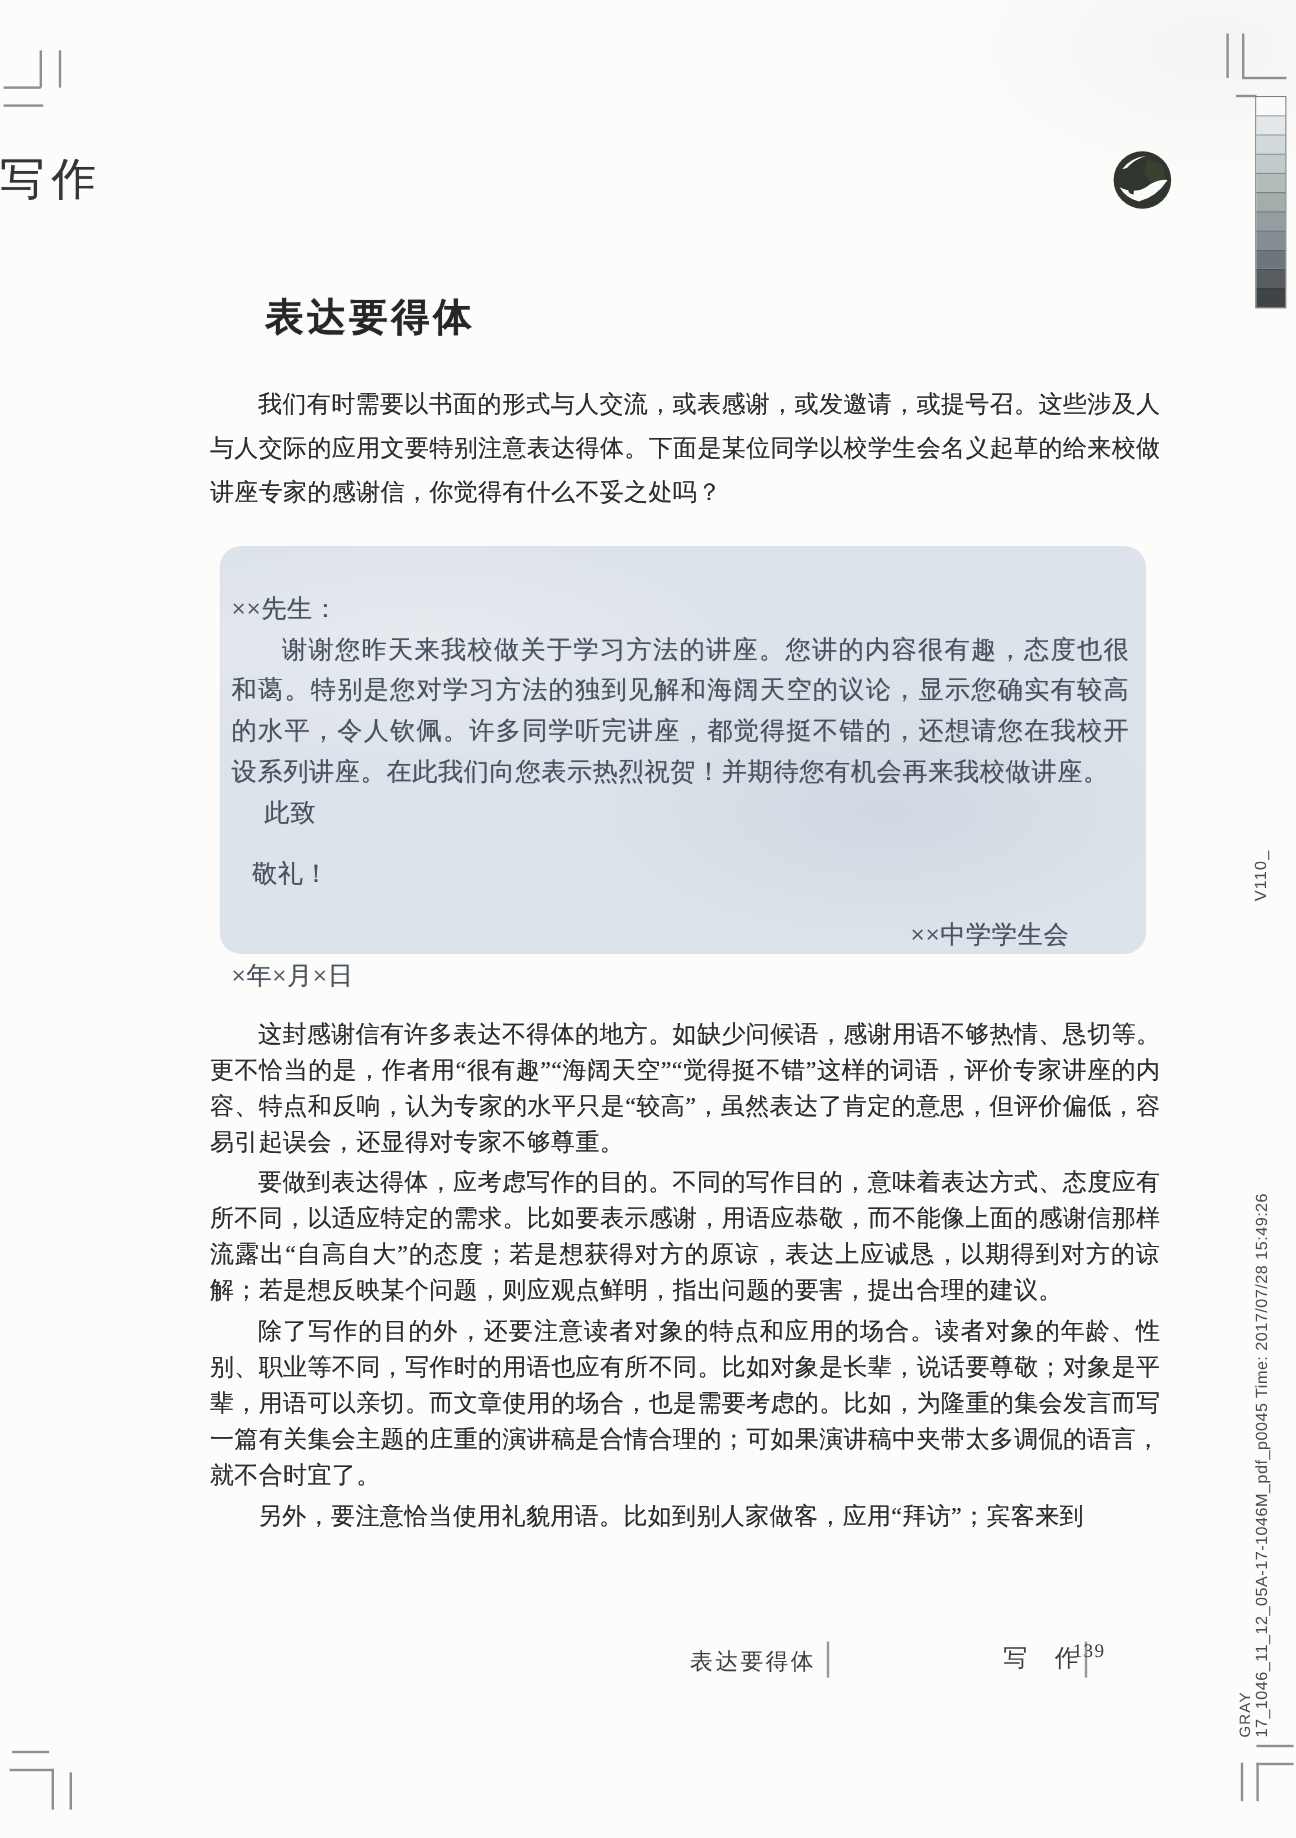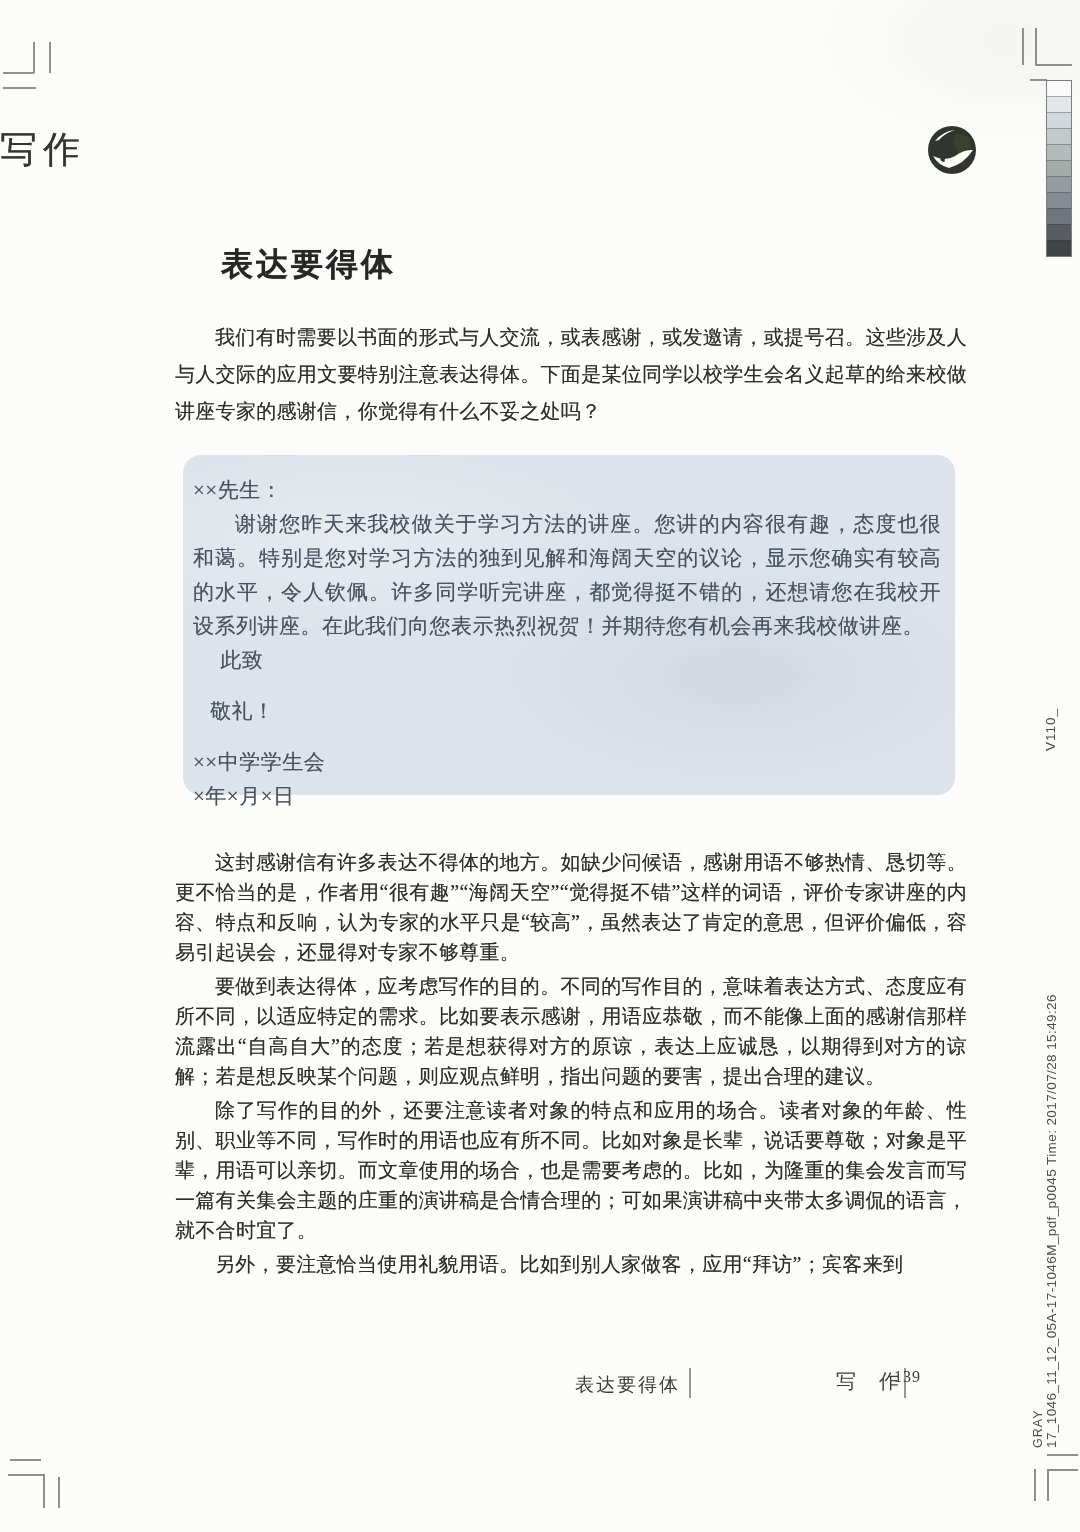--- a/index.html
+++ b/index.html
@@ -47,30 +47,30 @@
   .lower{top:847px; line-height:30px;}
   .bodytext p{margin:0 0 4px 0; text-indent:2em;}
   
   .letter{
     position:absolute; left:183px; top:455px; width:772px; height:340px;
     box-sizing:border-box; border-radius:18px;
     background:
       radial-gradient(ellipse 50% 40% at 22% 25%, rgba(255,255,255,0.30), transparent 70%),
       radial-gradient(ellipse 45% 45% at 72% 65%, rgba(166,178,196,0.22), transparent 75%),
       #dde3ea;
-    padding:18px 14px 0 10px;
+    padding:35px 14px 0 10px;
     font-size:21px; line-height:34px; color:#49525f;
     letter-spacing:0.5px;
     text-shadow:0 0 0.6px rgba(60,70,85,0.55);
   }
   .letter .salutation{margin:0;}
   .letter .body{margin:0; text-indent:2em; text-align:justify;}
   .letter .closing-pre{margin:0; text-indent:1.3em;}
   .letter .closing{margin:17px;}
-  .letter .signature{margin:4px 0 0 0; padding-right:50px;}
+  .letter .signature{margin:4px 0 0 0; text-align:right; padding-right:50px;}
   .letter .date{margin:0; text-align:left; padding-right:66px;}
   
   .footer{position:absolute; left:0; top:1368px; width:1080px; height:36px; color:#3d3d3d;}
   .footer .running-title{position:absolute; left:575px; top:4px; font-size:19px; letter-spacing:2px;}
   .footer .divider{position:absolute; width:1.5px; height:30px; top:0; background:#989898;}
   .footer .d1{left:689px;}
   .footer .d2{left:904px;}
   .footer .section{position:absolute; left:836px; top:0; font-size:20px; letter-spacing:9px;}
   .footer .pagenum{position:absolute; left:894px; top:0px; font-size:16px; letter-spacing:1px;}
   

